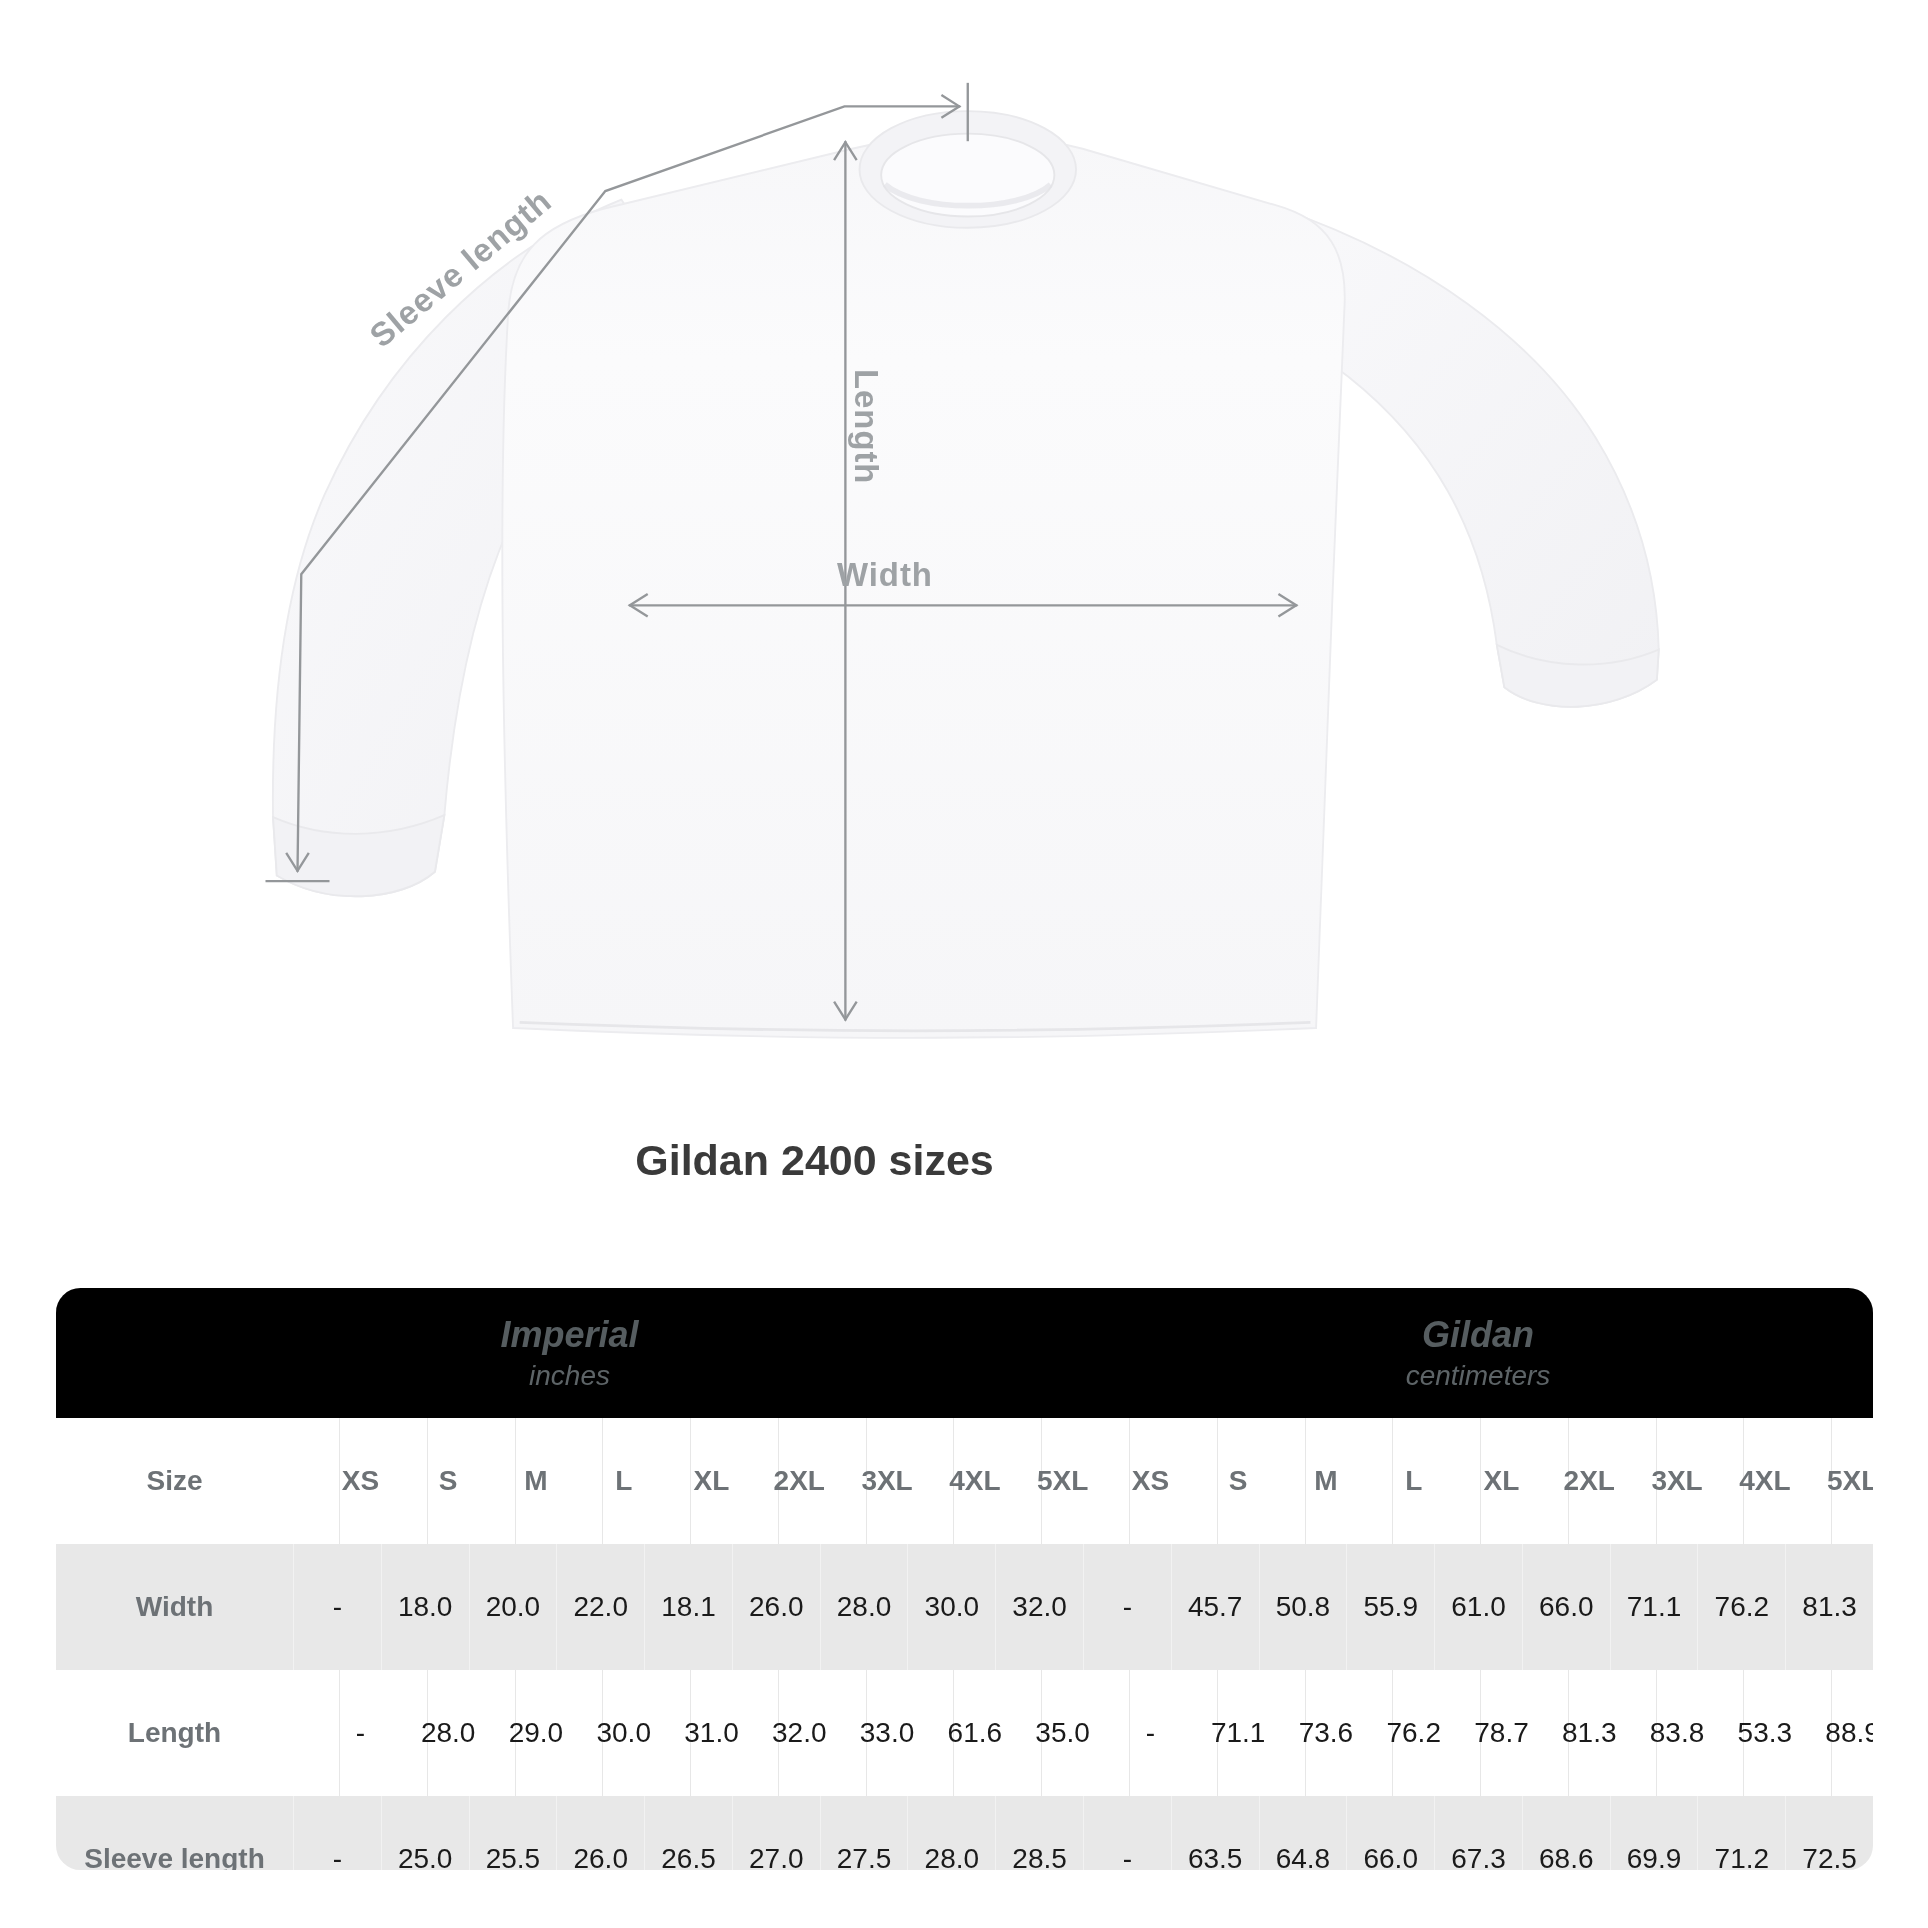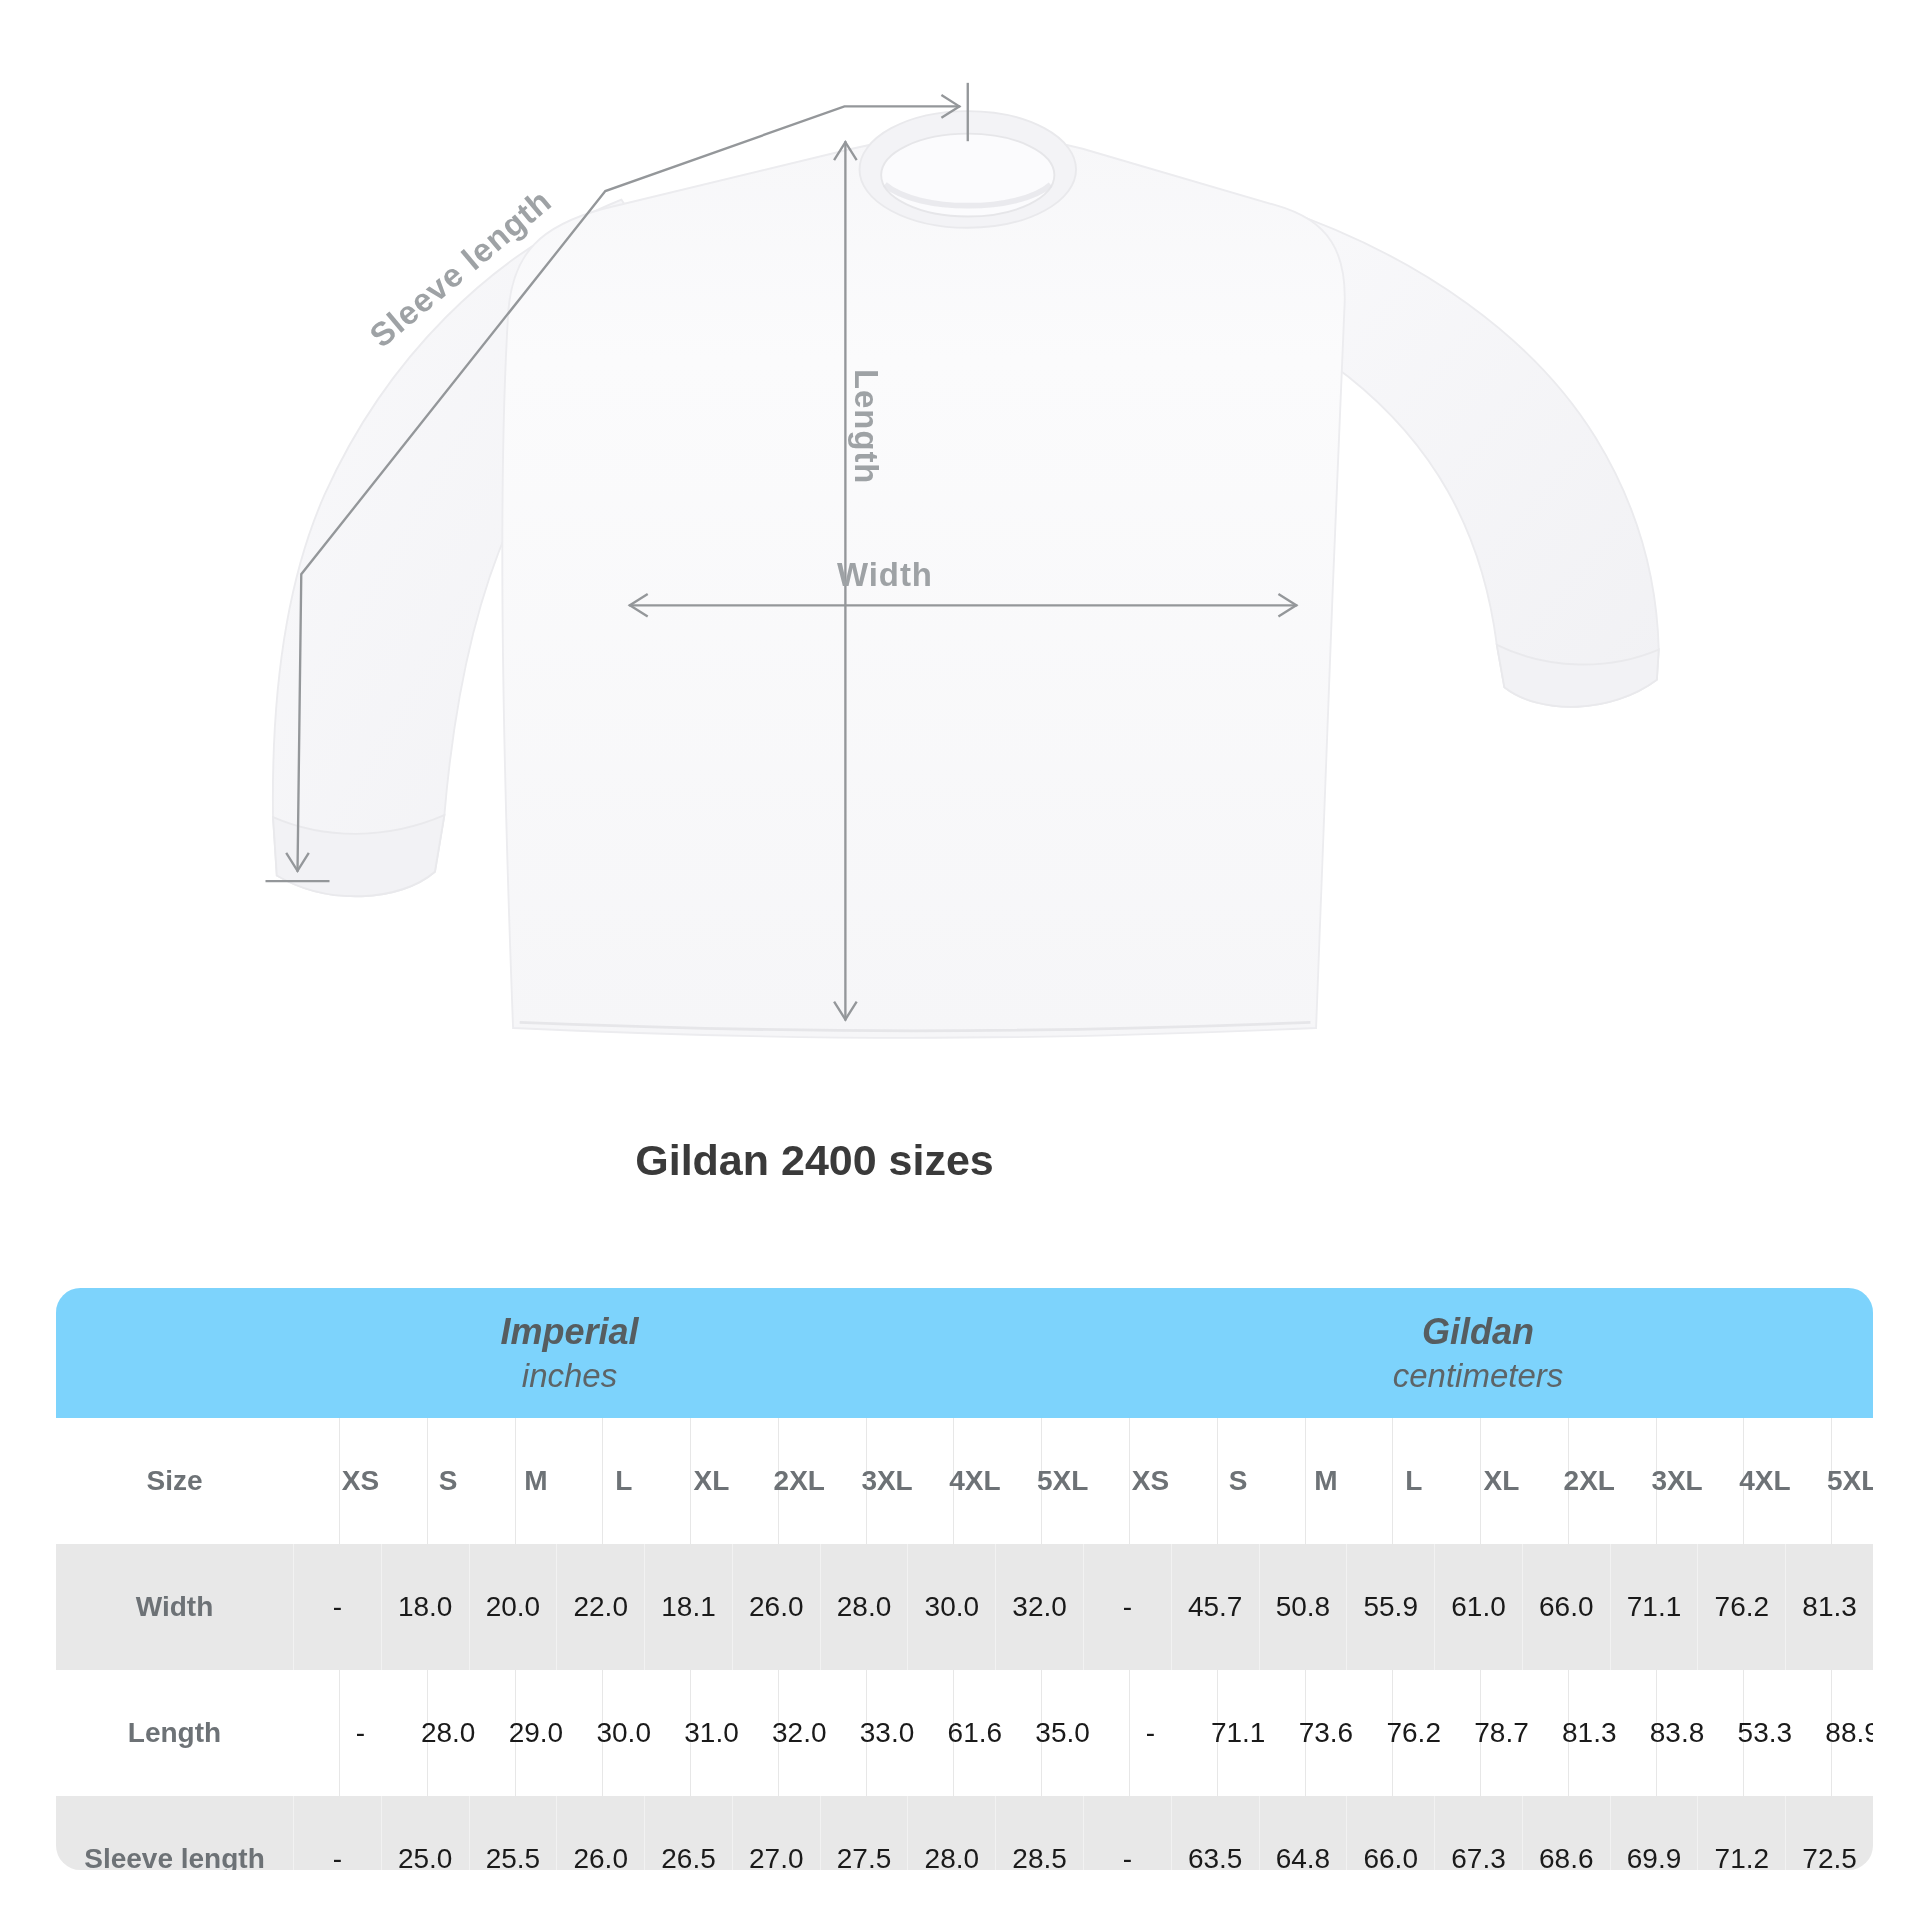--- a/index.html
+++ b/index.html
@@ -11,24 +11,24 @@
           fill:#9ea2a5;letter-spacing:1px;}
   .mline{stroke:#94979a;stroke-width:2.5;fill:none;}
   
   .title{position:absolute;top:1136px;left:0;width:1629px;text-align:center;
          font-size:43px;font-weight:bold;color:#3a3a3a;}
   .subtitle{position:absolute;top:1205px;left:0;width:1928px;text-align:center;
             font-size:26px;font-style:italic;color:#4c4c4c;}
   
   .card{position:absolute;left:56px;top:1288px;width:1817px;height:582px;
         border-radius:24.5px;overflow:hidden;}
-  .band{display:grid;grid-template-columns:1027px 790px;height:130px;background:#7dd3fc;}
+  .band{display:grid;grid-template-columns:1027px 790px;height:130px;background:#000000;}
   .band-cell{display:flex;flex-direction:column;align-items:center;justify-content:center;gap:3.8px;}
   .band-title{font-size:36px;font-weight:bold;font-style:italic;color:#565d60;}
-  .band-sub{font-size:33px;font-style:italic;color:#5d6467;}
+  .band-sub{font-size:28px;font-style:italic;color:#5d6467;}
   .trow{display:grid;grid-template-columns:237px repeat(18,1fr);height:126px;}
   .r-head{background:#ffffff;}
   .r-gray{background:#e8e8e8;}
   .r-white{background:#ffffff;}
   .cell{display:flex;align-items:center;justify-content:center;
         font-size:28px;color:#1a1a1a;min-width:0;}
   .r-head .cell{color:#6d7276;font-weight:bold;}
   .lbl{font-weight:bold;color:#6d7276;}
   .r-head .cell + .cell,.r-white .cell + .cell{border-left:1.9px solid #e7e7e7;margin-left:46px;}
   .r-gray .cell + .cell{border-left:1.9px solid #f2f2f2;}

